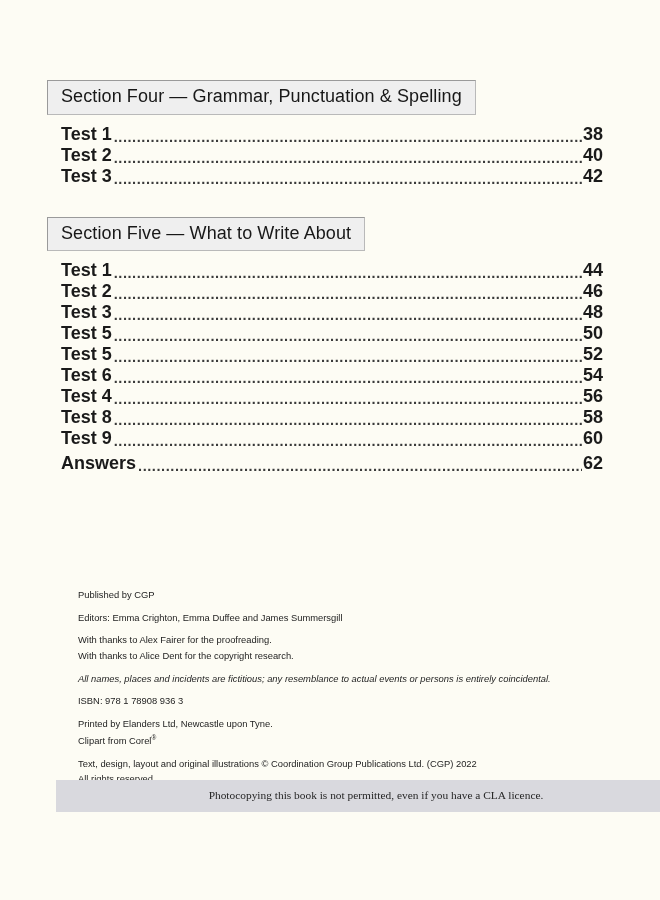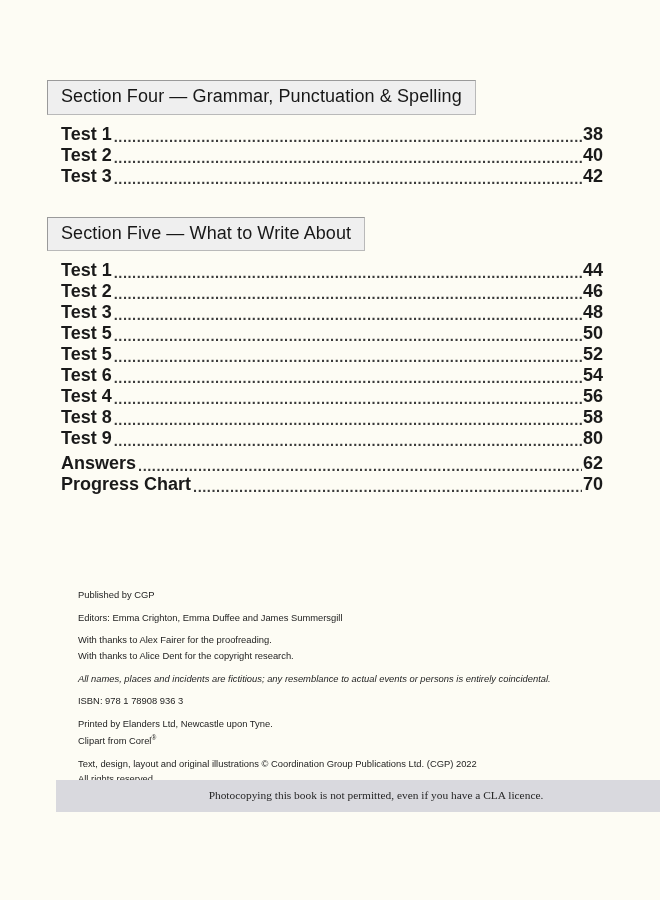--- a/index.html
+++ b/index.html
@@ -194,31 +194,26 @@
           <span class="toc-page">56</span>
         </li>
         <li class="toc-row">
           <span class="toc-label">Test 8</span>
           <span class="toc-leader"></span>
           <span class="toc-page">58</span>
         </li>
         <li class="toc-row">
           <span class="toc-label">Test 9</span>
           <span class="toc-leader"></span>
-          <span class="toc-page">80</span>
+          <span class="toc-page">60</span>
         </li>
         <li class="toc-row spaced">
           <span class="toc-label">Answers</span>
           <span class="toc-leader"></span>
           <span class="toc-page">62</span>
-        </li>
-        <li class="toc-row">
-          <span class="toc-label">Progress Chart</span>
-          <span class="toc-leader"></span>
-          <span class="toc-page">70</span>
         </li>
       </ul>
     </div>
   </div>
 
   <div class="imprint">
     <p>Published by CGP</p>
     <p>Editors: Emma Crighton, Emma Duffee and James Summersgill</p>
     <p class="tight">With thanks to Alex Fairer for the proofreading.</p>
     <p>With thanks to Alice Dent for the copyright research.</p>

